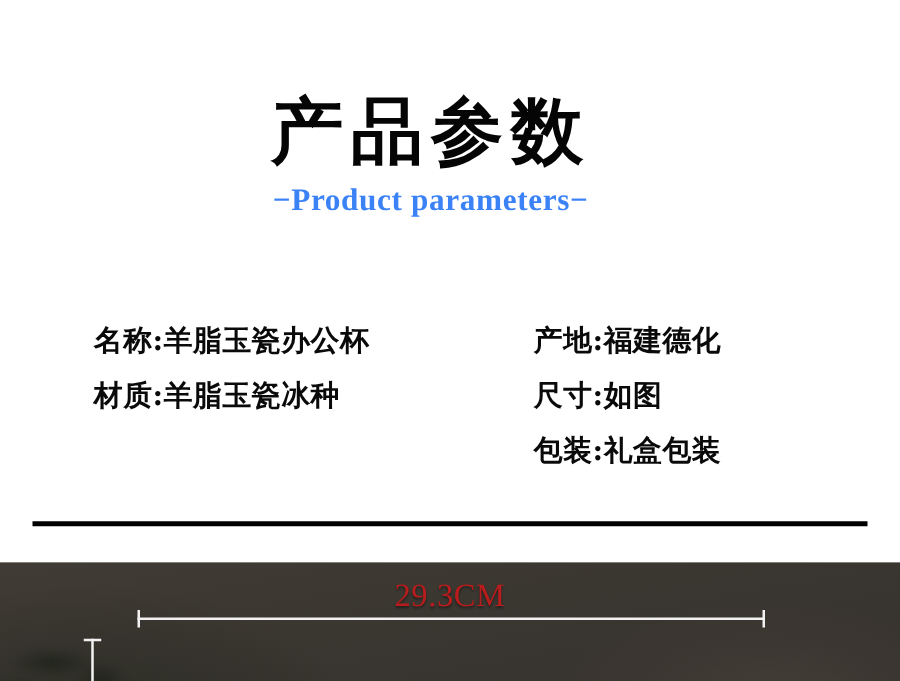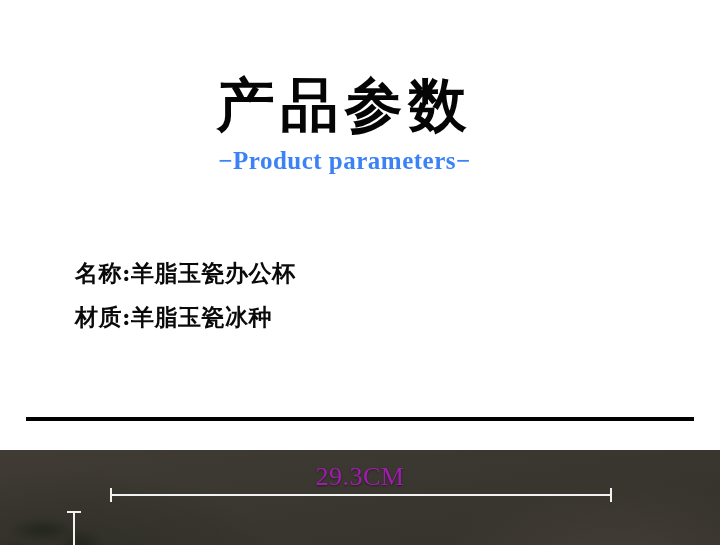--- a/index.html
+++ b/index.html
@@ -121,21 +121,21 @@
   
   .dim-label {
     position: absolute;
     left: 0;
     top: 462px;
     width: 720px;
     text-align: center;
     font-family: "Liberation Serif", "DejaVu Serif", serif;
     font-size: 26px;
     line-height: 30px;
-    color: #a21caf;
+    color: #b91c1c;
     letter-spacing: 0.5px;
     text-shadow: 0 1px 2px rgba(0,0,0,0.45);
   }
   .dim-h {
     position: absolute;
     left: 110px;
     top: 494px;
     width: 502px;
     height: 2px;
     background: #f2f2f2;
@@ -181,20 +181,31 @@
 
     <div class="spec-col left">
       <div class="spec-row">
         <span class="spec-text">名称:羊脂玉瓷办公杯</span>
       </div>
       <div class="spec-row">
         <span class="spec-text">材质:羊脂玉瓷冰种</span>
       </div>
     </div>
 
+    <div class="spec-col right">
+      <div class="spec-row">
+        <span class="spec-text">产地:福建德化</span>
+      </div>
+      <div class="spec-row">
+        <span class="spec-text">尺寸:如图</span>
+      </div>
+      <div class="spec-row">
+        <span class="spec-text">包装:礼盒包装</span>
+      </div>
+    </div>
 
   </div>
 
   <div class="divider"></div>
 
   <div class="photo">
     <div class="photo-bg"></div>
     <div class="foliage"></div>
 
   </div>

